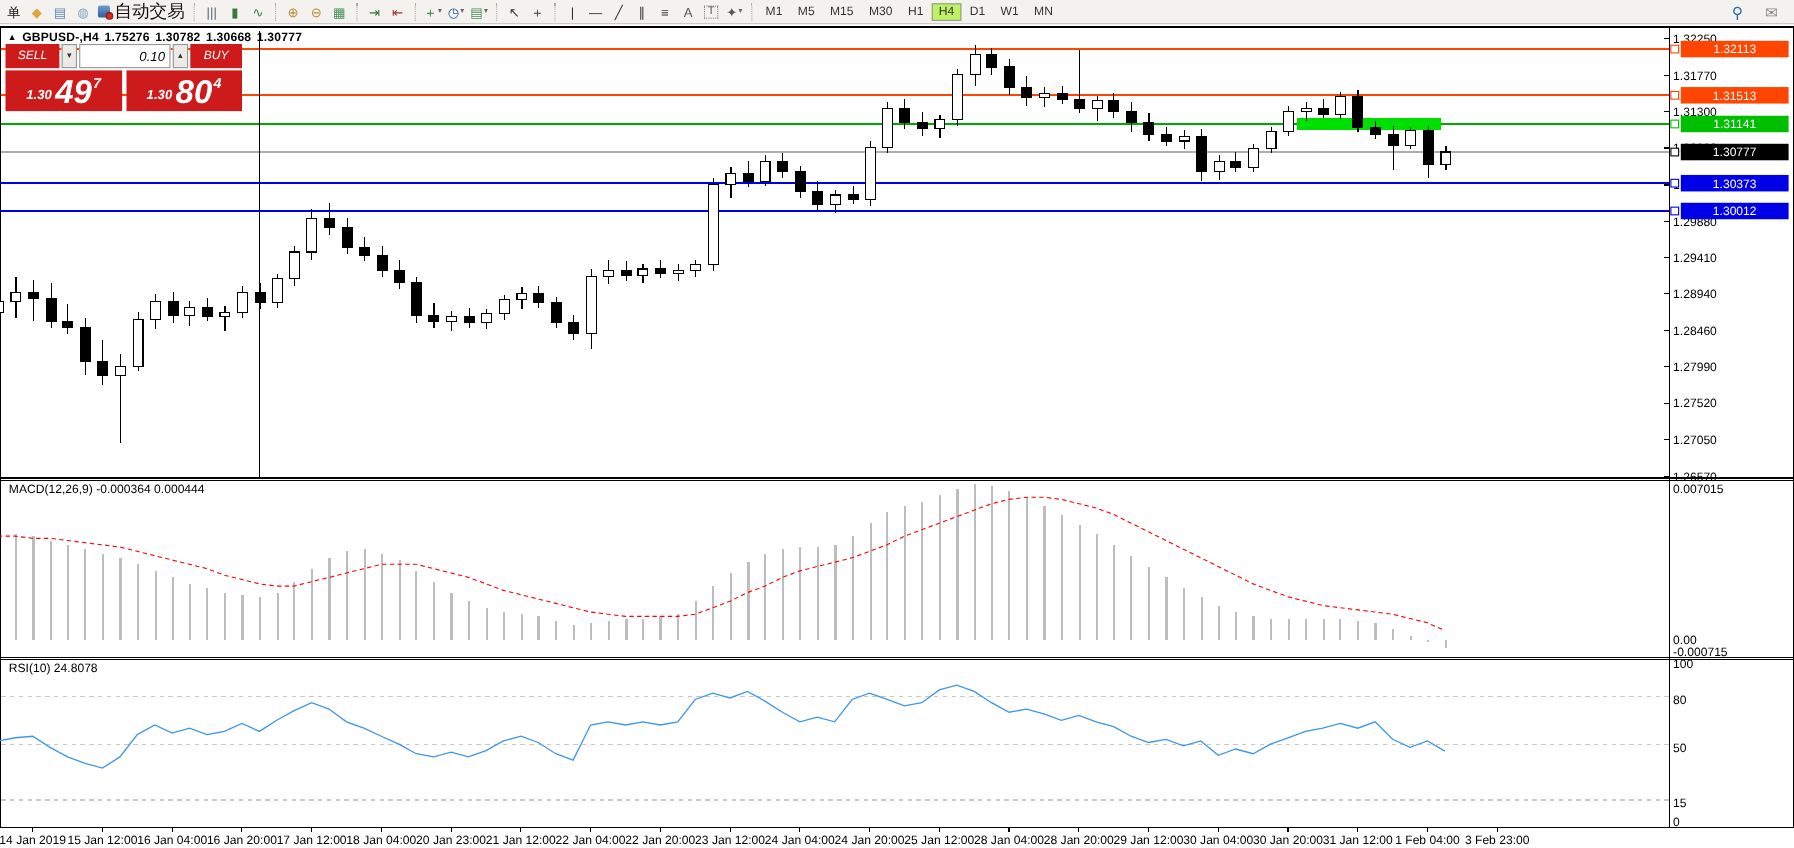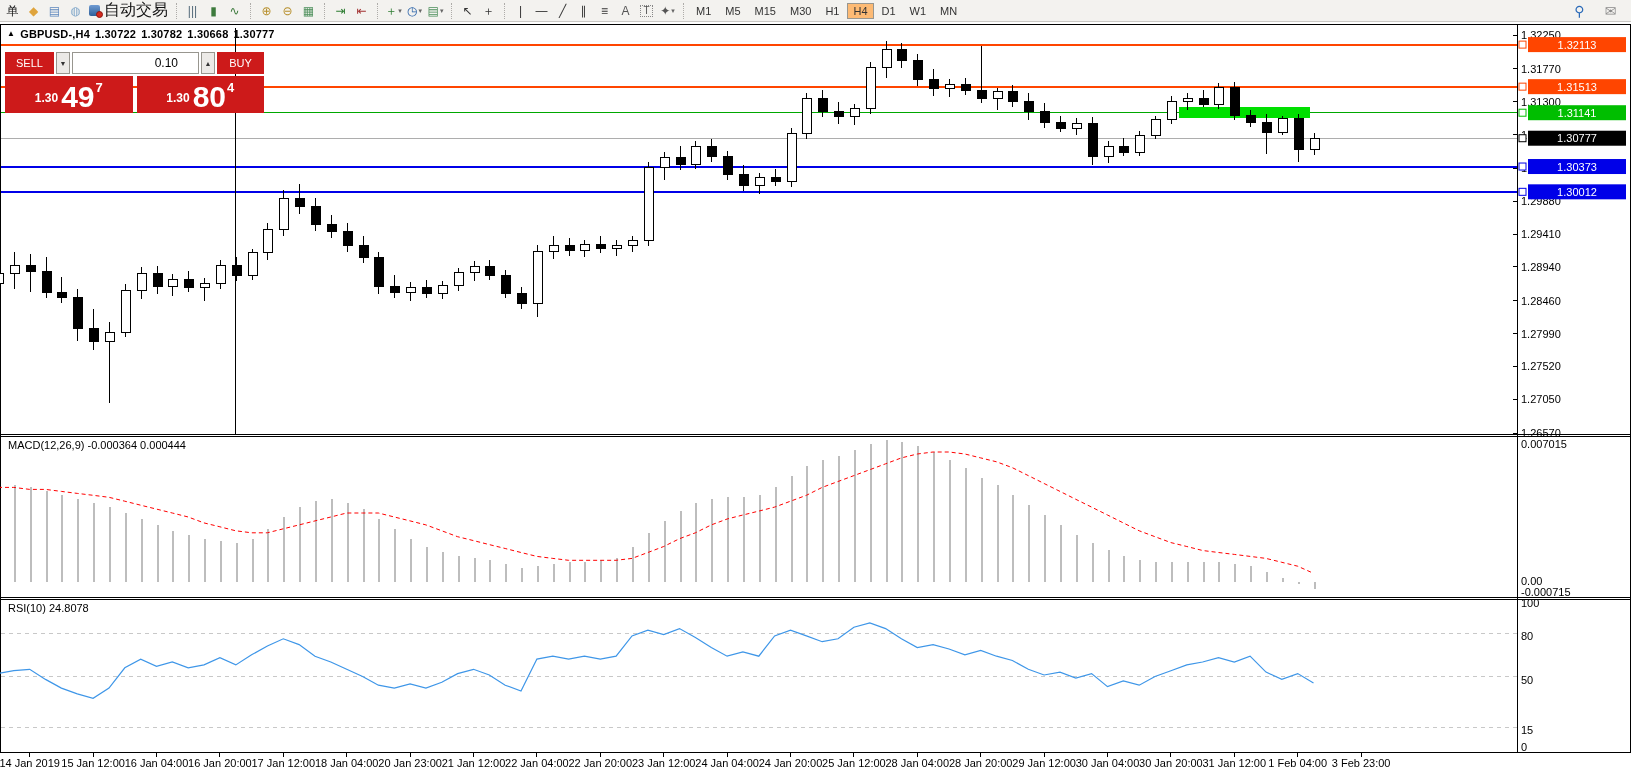--- a/index.html
+++ b/index.html
@@ -13,49 +13,49 @@
   .tb-sep{width:0;height:16px;border-left:1px dotted #aeaca9;margin:0 5px;}
   .tb-btn{min-width:19px;height:18px;display:inline-flex;align-items:center;justify-content:center;
     font-size:12px;margin:0 1px;cursor:default;line-height:1;}
   .tb-btn.boxed .g{border:1px dotted #888;padding:0 2px;font-size:10px;}
   .tb-caret{font-size:7px;color:#666;margin-left:1px;}
   .autotrade{display:inline-flex;align-items:center;font-size:16px;color:#111;gap:4px;margin:0 3px;}
   .at-ico{width:11px;height:11px;background:linear-gradient(#6f9bd2,#2d5f99);border-radius:2px;position:relative;}
   .at-ico::after{content:"";position:absolute;right:-3px;bottom:-2px;width:7px;height:7px;border-radius:50%;
     background:#d42a1e;border:1px solid #8e1710;box-sizing:border-box;}
   .tf-btn{font-size:11px;color:#333;padding:1px 5px;margin:0 1px;border:1px solid transparent;}
-  .tf-btn.active{background:#fdba74;border:1px solid #98968f;}
+  .tf-btn.active{background:#bef264;border:1px solid #98968f;}
   .tb-right{margin-left:auto;display:flex;align-items:center;margin-right:8px;gap:10px;}
 
   
   #csvg{position:absolute;left:0;top:0;z-index:1;}
   svg text{font-family:"Liberation Sans",sans-serif;}
 
   .chart-header{position:absolute;left:7px;top:28px;z-index:10;font-size:11px;font-weight:bold;
     color:#000;display:flex;align-items:center;gap:5px;white-space:nowrap;}
   .hdr-tri{font-size:8px;line-height:1;}
   .chart-header span{letter-spacing:.2px;}
 
   .pane-label{position:absolute;z-index:10;font-size:11px;color:#000;white-space:nowrap;}
   .pane-label b{font-weight:normal;margin-top:11px;}
 
   .annotation{position:absolute;z-index:12;font-size:20px;font-weight:bold;color:#1bd51b;
     white-space:nowrap;transform:translate(-50%,-58%);
     font-family:"Liberation Sans","DejaVu Sans",sans-serif;}
 
   
-  .trade-panel{position:absolute;left:5px;top:52px;width:259px;z-index:20;}
+  .trade-panel{position:absolute;left:5px;top:40px;width:215px;z-index:20;font-style:italic;}
   .tp-row1{display:flex;height:22px;gap:2px;}
   .btn-sell,.btn-buy{background:#cd1a1a;color:#fff;font-size:11px;display:flex;align-items:center;
     justify-content:center;flex:0 0 49px;}
   .btn-buy{flex:0 0 47px;}
   .spin{flex:0 0 14px;background:#eceae7;border:1px solid #98968f;font-size:7px;color:#333;
     display:flex;align-items:center;justify-content:center;box-sizing:border-box;}
   .vol-input{flex:1;border:1px solid #98968f;background:#fff;font-size:12px;color:#000;
-    display:flex;align-items:center;justify-content:flex-end;padding-right:20px;box-sizing:border-box;}
+    display:flex;align-items:center;justify-content:flex-end;padding-right:4px;box-sizing:border-box;}
   .tp-row2{display:flex;gap:4px;margin-top:2px;height:37px;}
   .quote{flex:1;background:#cd1a1a;color:#fff;display:flex;align-items:flex-end;justify-content:center;
     padding-bottom:4px;}
   .q-small{font-size:12px;font-weight:bold;margin-right:3px;margin-bottom:4px;}
   .q-big{font-size:30px;font-weight:bold;line-height:.85;}
   .q-sup{font-size:13px;font-weight:bold;margin-left:1px;margin-bottom:14px;}
 </style>
 </head>
 <body>
 
@@ -727,21 +727,21 @@
         <line x1="1297.7" y1="752.5" x2="1297.7" y2="756.5" stroke="#000" shape-rendering="crispEdges"></line>
         <text x="1297.7" y="767" font-size="11" fill="#000" text-anchor="middle">1 Feb 04:00</text>
         <line x1="1361.1" y1="752.5" x2="1361.1" y2="756.5" stroke="#000" shape-rendering="crispEdges"></line>
         <text x="1361.1" y="767" font-size="11" fill="#000" text-anchor="middle">3 Feb 23:00</text>
       </g>
     </svg>
 
   <div class="chart-header">
     <span class="hdr-tri">▲</span>
     <span>GBPUSD-,H4</span>
-    <span>1.30722</span>
+    <span>1.75276</span>
     <span>1.30782</span>
     <span>1.30668</span>
     <span>1.30777</span>
   </div>
 
   <div class="trade-panel">
     <div class="tp-row1">
       <div class="btn-sell">SELL</div>
       <div class="spin">▼</div>
       <div class="vol-input">0.10</div>

